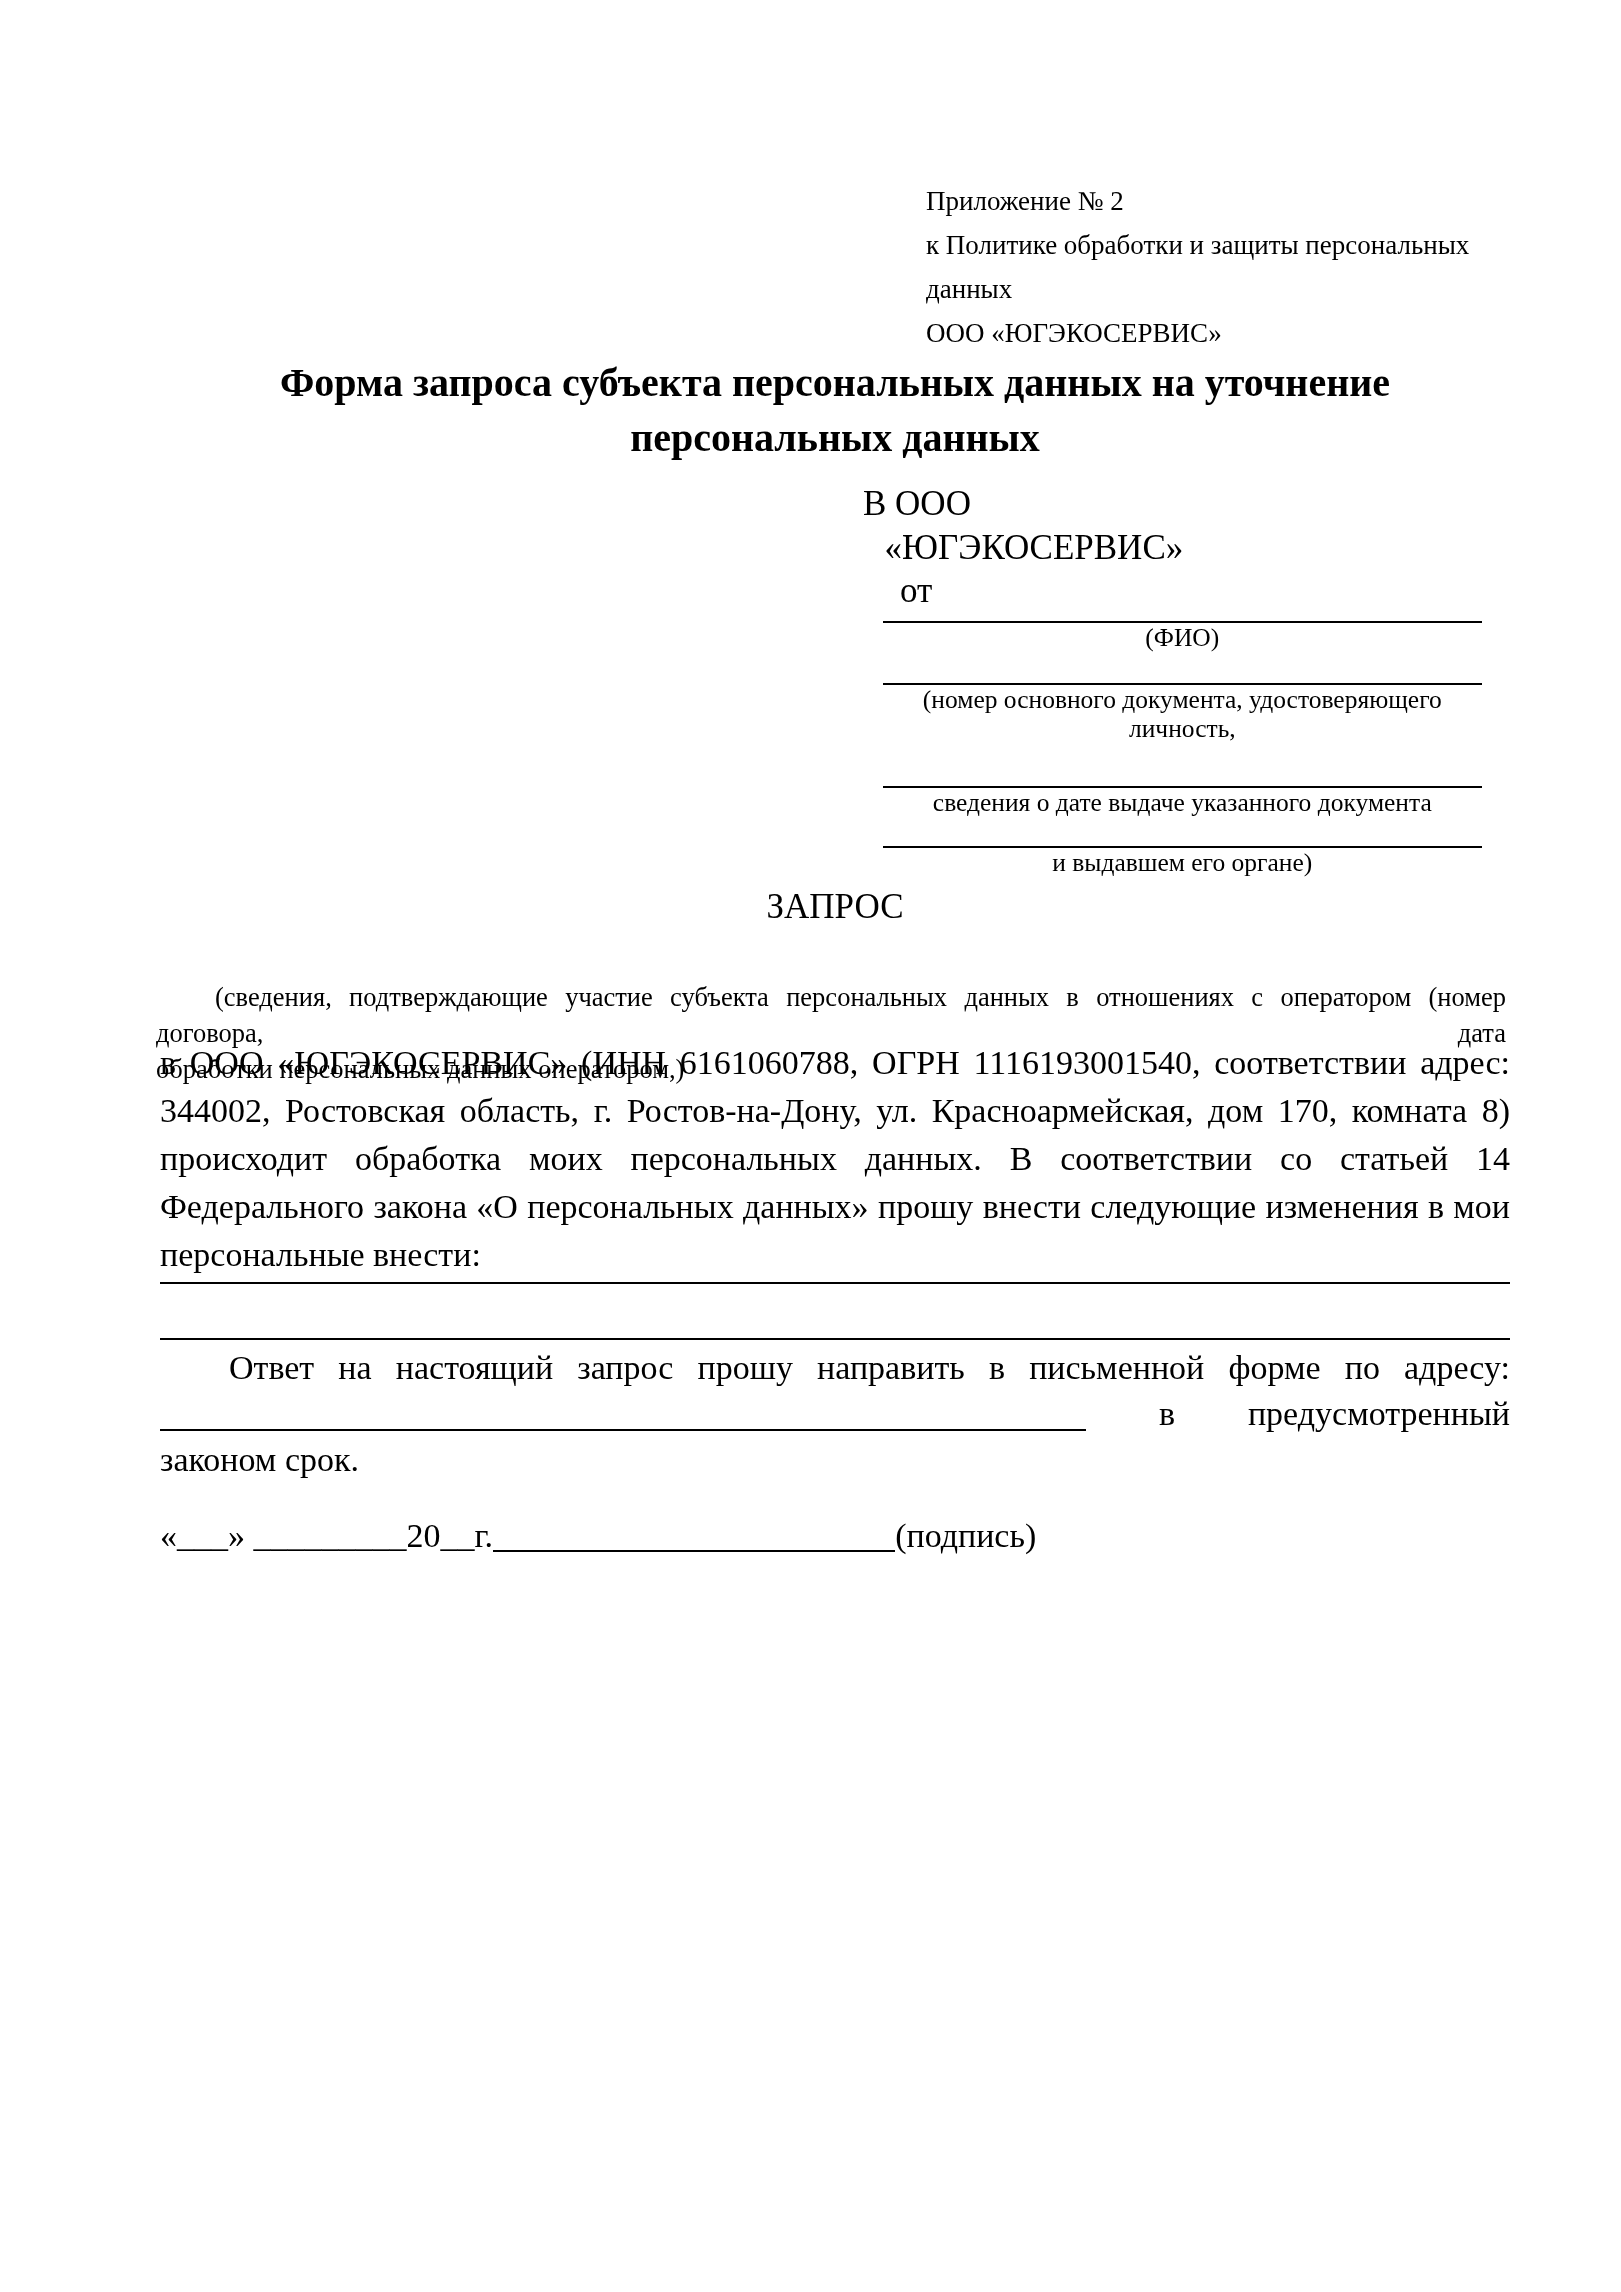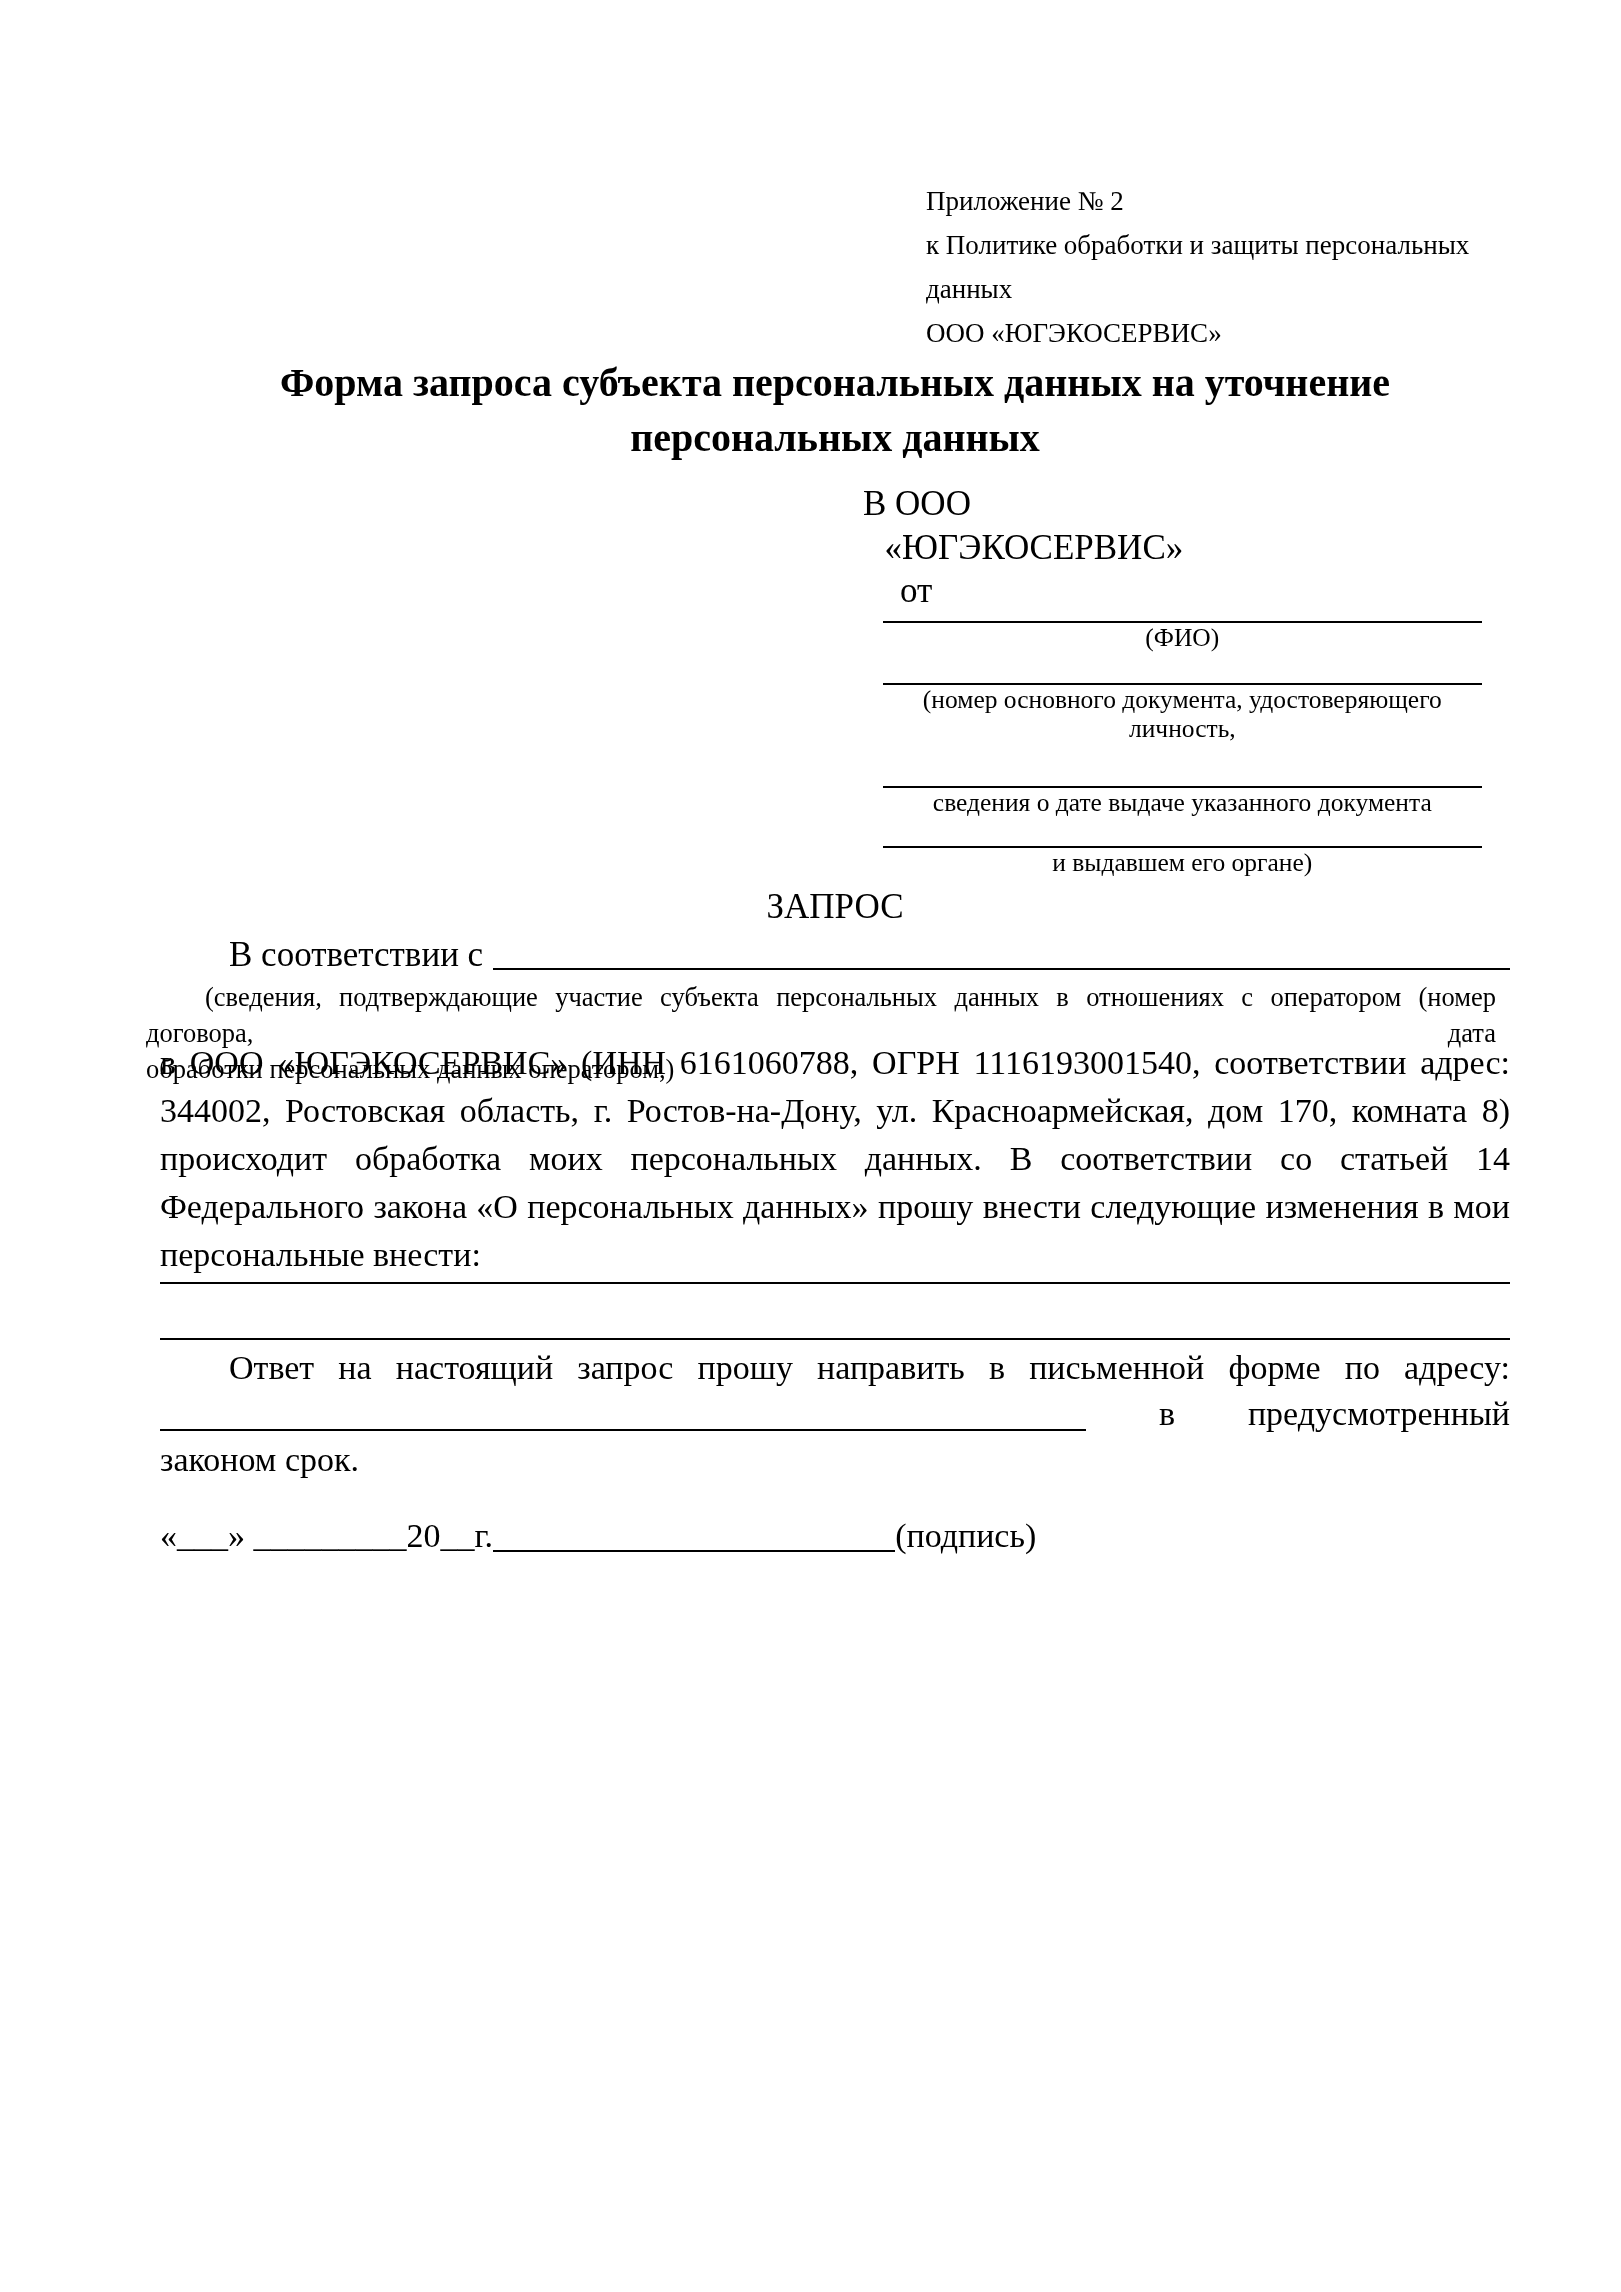--- a/index.html
+++ b/index.html
@@ -91,21 +91,21 @@
   }
   .intro-line .intro-text { white-space: nowrap; line-height: 43px; padding-right: 9.8px; }
   .fill-line {
     flex: 1;
     border-bottom: 2.9px solid #000;
     margin-bottom: 5.9px;
   }
 
   .fine-print {
     position: absolute;
-    left: 146px;
+    left: 156px;
     top: 979px;
     width: 1350px;
     font-size: 26.5px;
     line-height: 36px;
   }
   .fine-print .jline { text-align: justify; text-align-last: justify; }
   .fine-print .jline.first { text-indent: 59px; }
   .fine-print .jline.last { text-align-last: left; }
 
   .body-par {
@@ -208,24 +208,20 @@
 
     <div class="field-rule mt44"></div>
     <div class="field-caption">сведения о дате выдаче указанного документа</div>
 
     <div class="field-rule mt30"></div>
     <div class="field-caption">и выдавшем его органе)</div>
   </div>
 
   <div class="request-heading">ЗАПРОС</div>
 
-  <div class="intro-line">
-    <span class="intro-text">В соответствии с</span>
-    <span class="fill-line"></span>
-  </div>
 
   <div class="fine-print">
     <div class="jline first">(сведения, подтверждающие участие субъекта персональных данных в отношениях с оператором (номер договора, дата</div>
     <div class="jline last">обработки персональных данных оператором,)</div>
   </div>
 
   <div class="body-par">
     <div class="jline">в ООО «ЮГЭКОСЕРВИС» (ИНН 6161060788, ОГРН 1116193001540, соответствии адрес:</div>
     <div class="jline">344002, Ростовская область, г. Ростов-на-Дону, ул. Красноармейская, дом 170, комната 8)</div>
     <div class="jline">происходит обработка моих персональных данных. В соответствии со статьей 14</div>

